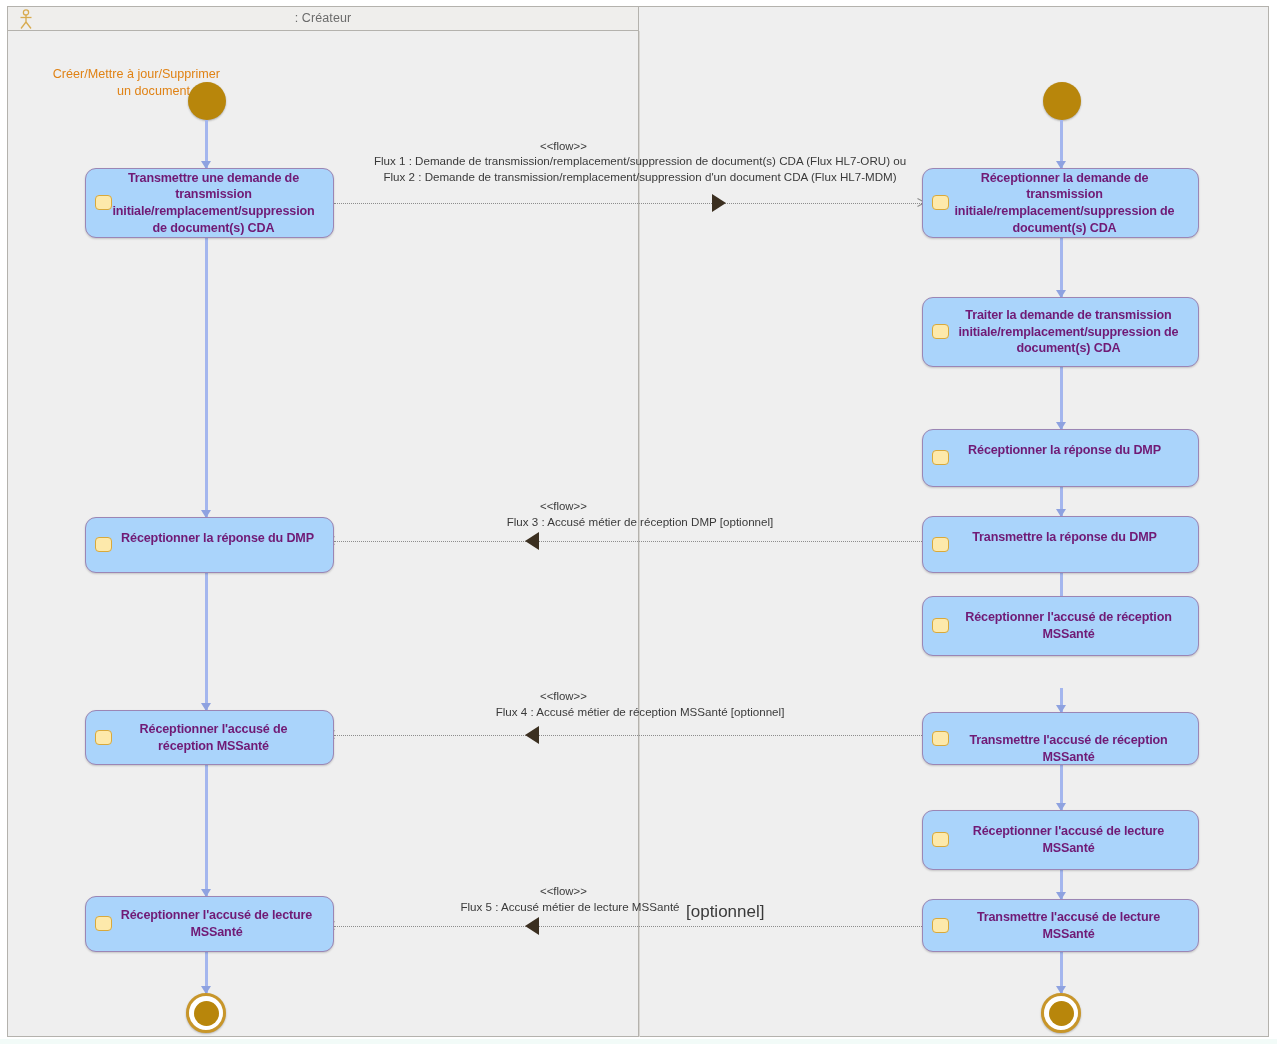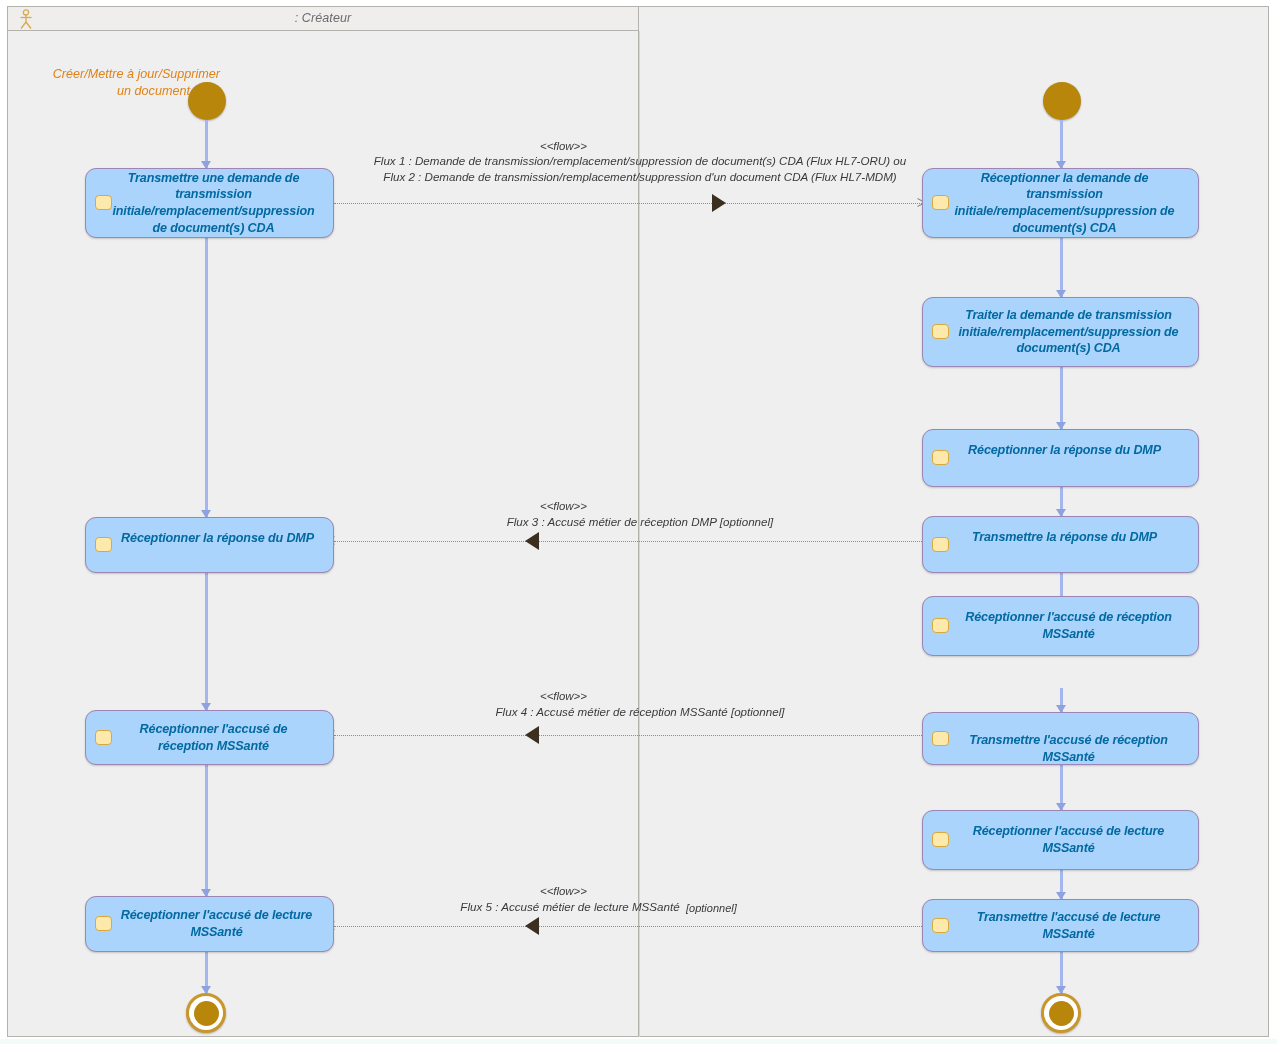--- a/index.html
+++ b/index.html
@@ -7,21 +7,20 @@
     padding: 0;
     background: #ffffff;
     font-family: "Liberation Sans", sans-serif;
   }
   #canvas {
     position: relative;
     width: 1277px;
     height: 1044px;
     background: #ffffff;
     overflow: hidden;
-    font-style: italic;
   }
 
   
   .lane-frame {
     position: absolute;
     left: 7px;
     top: 6px;
     width: 1262px;
     height: 1031px;
     background: #efefef;
@@ -76,21 +75,21 @@
     border-radius: 11px;
     display: flex;
     align-items: center;
     justify-content: center;
     box-shadow: 0 1px 2px rgba(0,0,0,.18);
   }
   .action .label {
     text-align: center;
     font-size: 12.6px;
     font-weight: bold;
-    color: #0369a1;
+    color: #701a75;
     line-height: 1.33;
     padding: 0 16px 0 24px;
     white-space: pre-line;
     letter-spacing: -.15px;
   }
   .action .node-badge {
     position: absolute;
     left: 9px;
     top: 50%;
     margin-top: -8px;
@@ -190,21 +189,21 @@
     white-space: pre-line;
   }
   .flow-stereotype {
     position: absolute;
     text-align: left;
     font-size: 11.4px;
     color: #3a3a3a;
   }
   .flow-opt {
     position: absolute;
-    font-size: 11px;
+    font-size: 17px;
     color: #3a3a3a;
   }
   .scroll-hint {
     position: absolute;
     bottom: 0; left: 0;
     width: 1277px;
     height: 5px;
     background: #f2fbf8;
   }
 </style>

